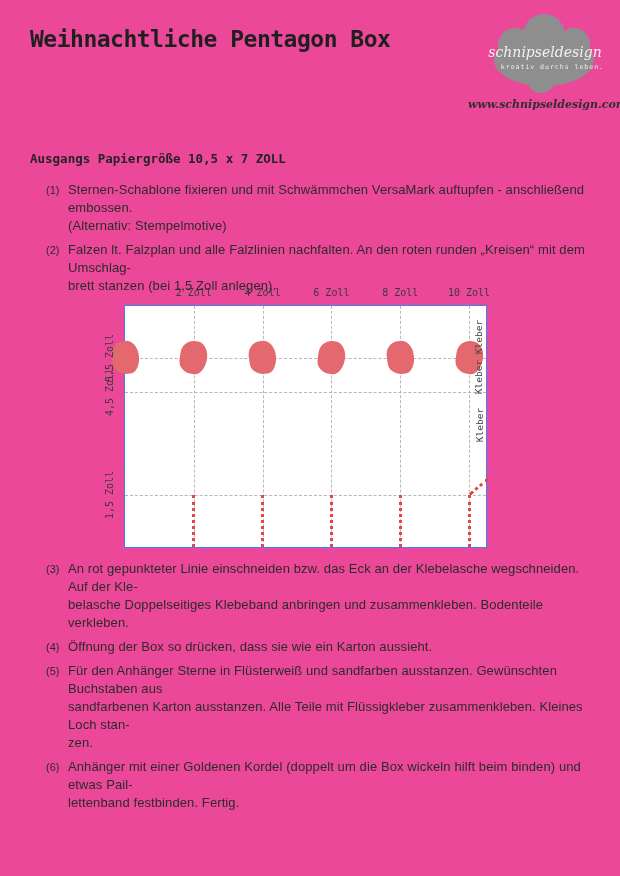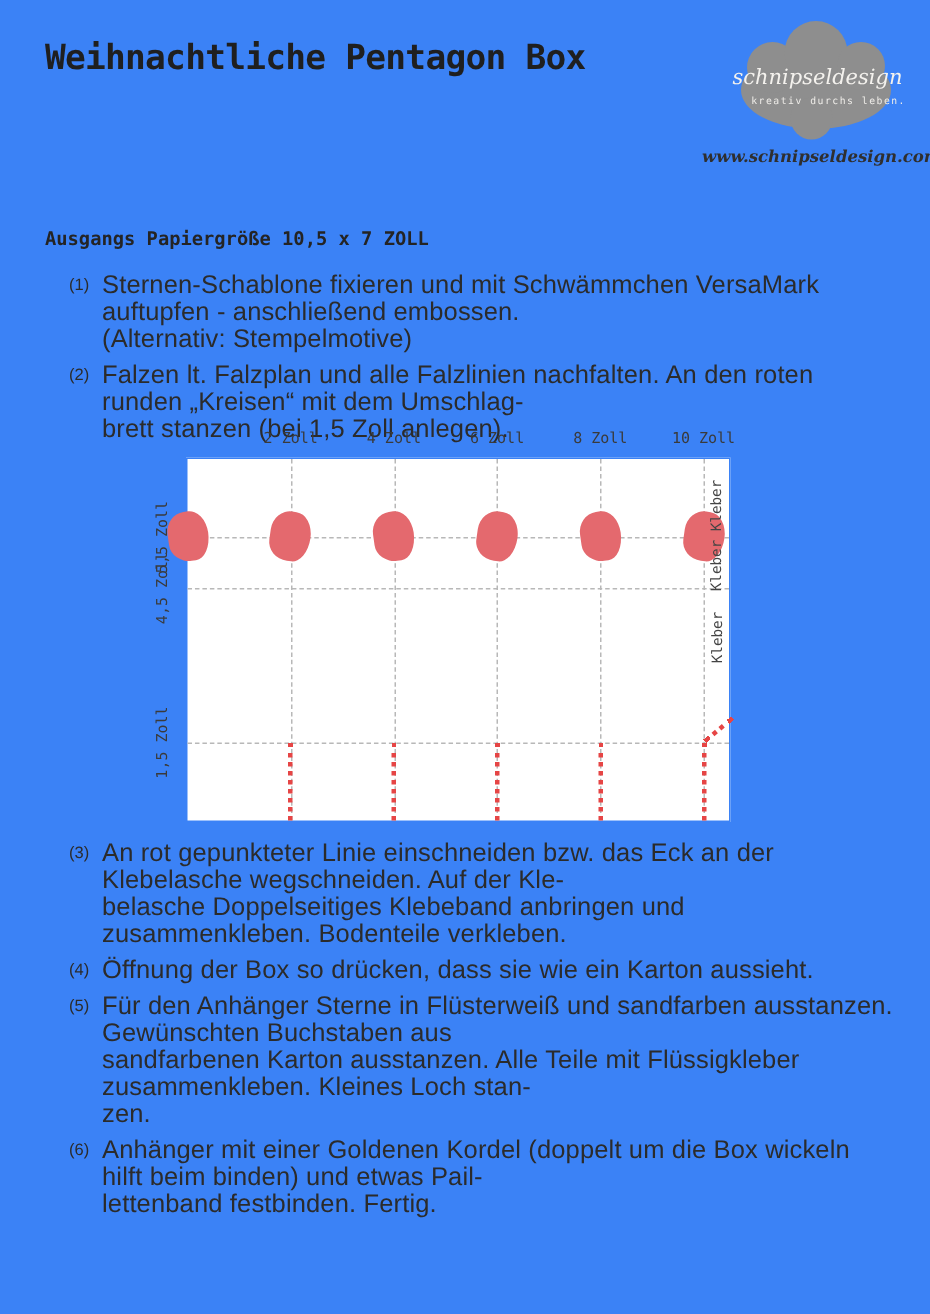--- a/index.html
+++ b/index.html
@@ -1,17 +1,17 @@
 <!DOCTYPE html>
 <html><head>
 <meta charset="utf-8">
 <style>
   html,body{margin:0;padding:0;background:#e8e8e8;}
   #page{
-    position:relative;width:620px;height:876px;background:#3b82f6;
+    position:relative;width:620px;height:876px;background:#ec4899;
     margin:0 auto;overflow:hidden;
     font-family:"Liberation Sans",sans-serif;color:#2d2d2d;
   }
   
   #title{
     position:absolute;left:30px;top:26px;
     font-family:"DejaVu Sans Mono",monospace;font-weight:bold;
     font-size:23px;letter-spacing:-0.5px;color:#1f1f1f;white-space:nowrap;
   }
   #logo{position:absolute;left:486px;top:13px;width:118px;height:82px;}
@@ -47,21 +47,21 @@
   }
   
   .steps{position:absolute;left:46px;width:552px;}
   #steps-top{top:181px;}
   #steps-bottom{top:560px;}
   .step{display:flex;margin-bottom:6px;}
   .step-num{
     width:22px;flex:0 0 22px;font-size:11px;line-height:18px;color:#2b2b2b;
   }
   .step-text{
-    flex:1;font-size:17px;line-height:18px;color:#2b2b2b;
+    flex:1;font-size:13px;line-height:18px;color:#2b2b2b;
     white-space:pre-line;letter-spacing:0.1px;
   }
   
   #diagram{
     position:absolute;left:124px;top:305px;
     border:1px solid #3b82f6;background:#fff;
   }
   #diagram .vline{position:absolute;top:0;bottom:0;width:0;border-left:1px dashed #b8b8b8;}
   #diagram .hline{position:absolute;left:0;right:0;height:0;border-top:1px dashed #b8b8b8;}
   #diagram .blob{position:absolute;width:27px;height:33px;}

